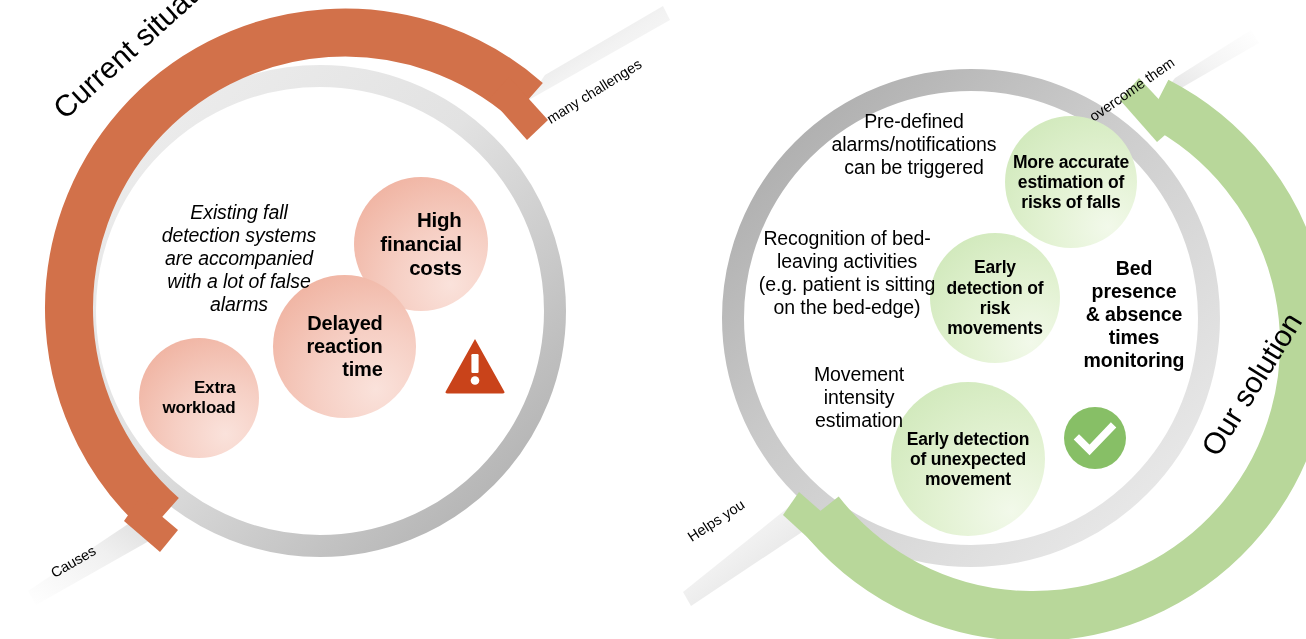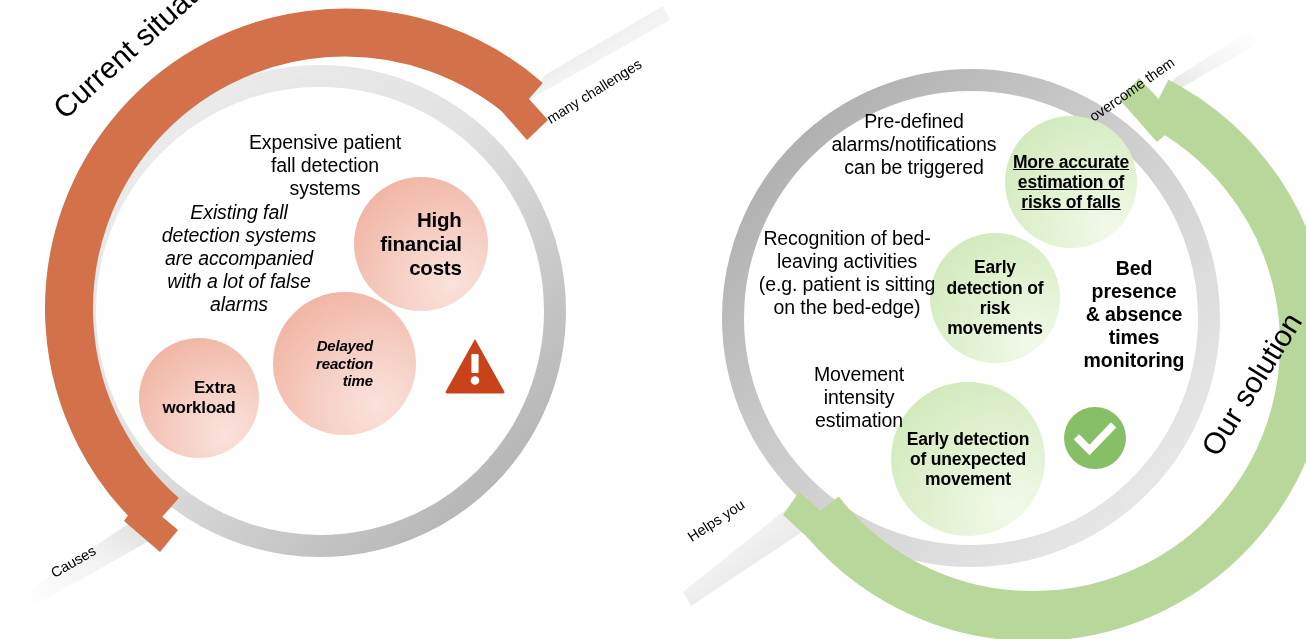--- a/index.html
+++ b/index.html
@@ -132,29 +132,26 @@
       <polygon points="140,498 178,530 160,552 124,521" fill="#d2714a"></polygon>
     </svg>
 
     <div class="arc-label big" style="left:58px; top:96px; transform: rotate(-42deg);">Current situation</div>
     <div class="arc-label small" style="left:52px; top:566px; transform: rotate(-30deg);">Causes</div>
     <div class="arc-label small" style="left:548px; top:112px; transform: rotate(-32deg);">many challenges</div>
 
     <div class="bubble red" style="left:354px; top:177px; width:134px; height:134px; font-size:20.5px;">High
 financial
 costs</div>
-    <div class="bubble red" style="left:273px; top:292px; width:143px; height:143px; font-size:15px;font-style:italic;">Delayed
+    <div class="bubble red" style="left:273px; top:275px; width:143px; height:143px; font-size:20px;">Delayed
 reaction
 time</div>
     <div class="bubble red" style="left:139px; top:338px; width:120px; height:120px; font-size:17px;">Extra
 workload</div>
 
-    <div class="note" style="left:225px; top:131px; width:200px;">Expensive patient
-fall detection
-systems</div>
     <div class="note" style="left:133px; top:201px; width:212px;font-style:italic;">Existing fall
 detection systems
 are accompanied
 with a lot of false
 alarms</div>
 
     <div class="icon-badge" style="left:444px; top:337px; width:62px; height:58px;">
       <svg viewBox="0 0 62 58" width="62" height="58">
         <path d="M31 2 L60 54 Q61.5 56.5 58.5 56.5 L3.5 56.5 Q0.5 56.5 2 54 Z" fill="#c9431a"></path>
         <rect x="27.4" y="17" width="7.2" height="19" rx="1.2" fill="#ffffff"></rect>
@@ -193,21 +190,21 @@
       <path d="M 504,102
                A 272,272 0 1 1 166,512" fill="none" stroke="#b8d79a" stroke-width="50" stroke-linecap="butt"></path>
       <polygon points="486,78 527,122 504,142 467,100" fill="#b8d79a"></polygon>
       <polygon points="146,492 186,527 166,548 130,515" fill="#b8d79a"></polygon>
     </svg>
 
     <div class="arc-label big" style="left:556px; top:436px; transform: rotate(-58deg);">Our solution</div>
     <div class="arc-label small" style="left:36px; top:530px; transform: rotate(-33deg);">Helps you</div>
     <div class="arc-label small" style="left:438px; top:110px; transform: rotate(-35deg);">overcome them</div>
 
-    <div class="bubble green" style="left:352px; top:116px; width:132px; height:132px; font-size:17.5px;text-decoration:underline;">More accurate
+    <div class="bubble green" style="left:352px; top:116px; width:132px; height:132px; font-size:17.5px;">More accurate
 estimation of
 risks of falls</div>
     <div class="bubble green" style="left:238px; top:382px; width:154px; height:154px; font-size:17.5px;">Early detection
 of unexpected
 movement</div>
     <div class="bubble green" style="left:277px; top:233px; width:130px; height:130px; font-size:17.5px;">Early
 detection of
 risk
 movements</div>
 

